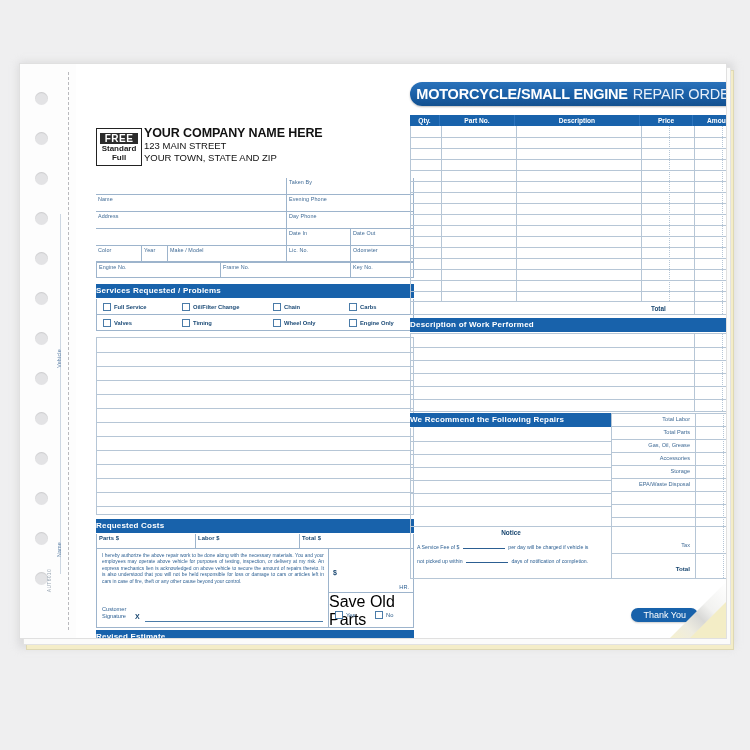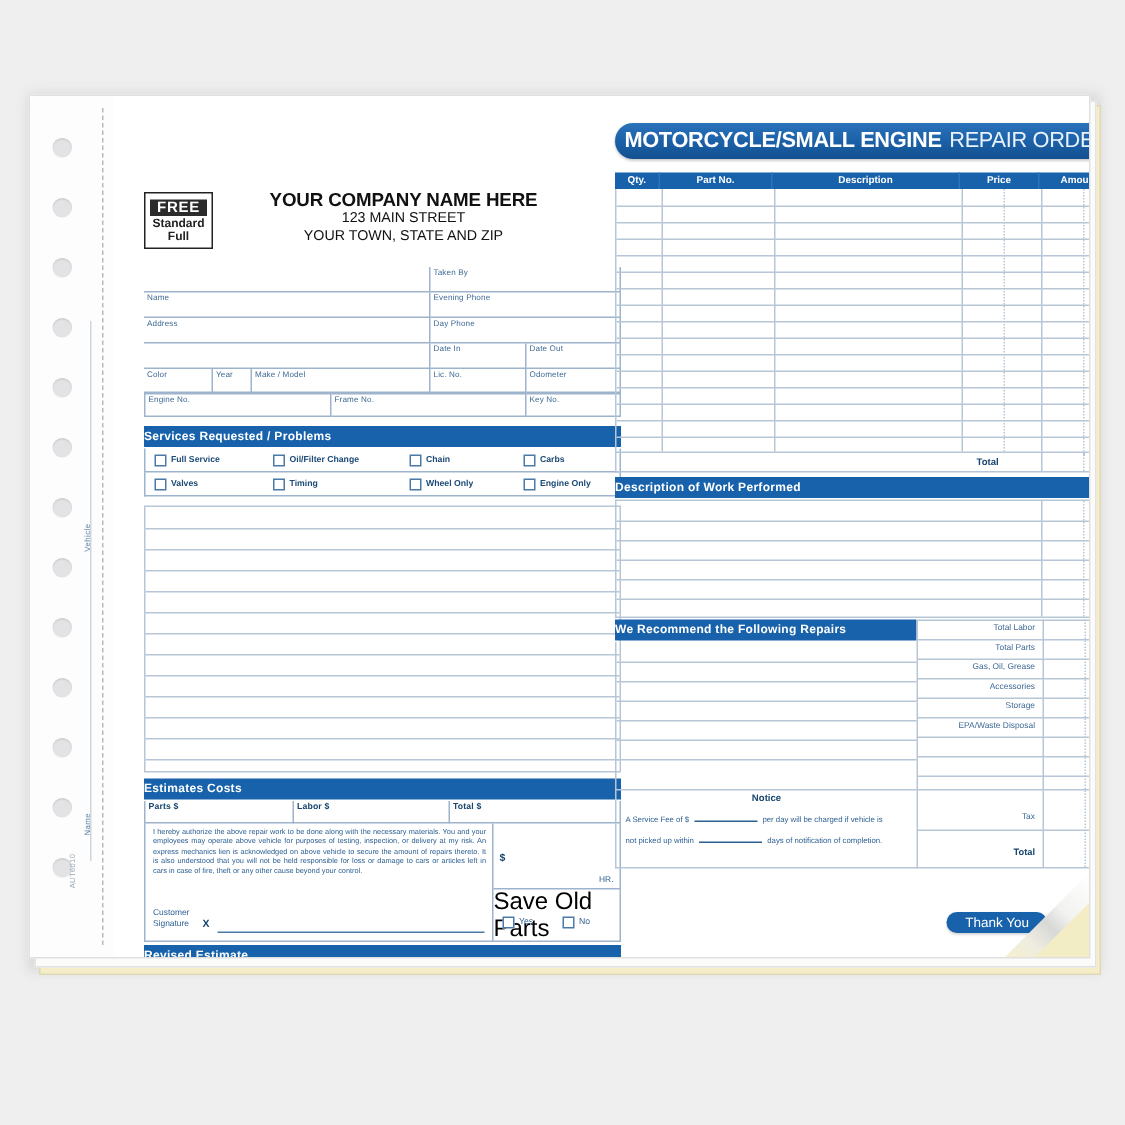--- a/index.html
+++ b/index.html
@@ -79,21 +79,21 @@
     position:absolute;left:16px;top:50px;width:44px;height:36px;
     border:1px solid #222;background:#fff;
     display:flex;flex-direction:column;align-items:center;justify-content:center;
   }
   .logo-box .free{
     background:#2b2b2b;color:#fff;font-weight:bold;font-size:10px;
     width:38px;text-align:center;line-height:11px;letter-spacing:.5px;
   }
   .logo-box .sl{font-size:8px;font-weight:bold;color:#222;line-height:9px;text-align:center;}
   .company{
-    position:absolute;left:64px;top:48px;width:250px;text-align:center;color:#111;
+    position:absolute;left:64px;top:48px;width:250px;text-align:left;color:#111;
   }
   .company .cname{font-size:12.5px;font-weight:bold;letter-spacing:-.1px;}
   .company .cline{font-size:9.5px;line-height:11.5px;}
   .company .cphone{font-size:10px;font-weight:bold;margin-top:1px;}
   .cell{
     position:absolute;
     border-right:1px solid #9db4cc;border-bottom:1px solid #9db4cc;
     box-sizing:border-box;
   }
   .cell .lbl{
@@ -311,21 +311,21 @@
         <div class="hline" style="top:70px"></div>
         <div class="hline" style="top:84px"></div>
         <div class="hline" style="top:98px"></div>
         <div class="hline" style="top:112px"></div>
         <div class="hline" style="top:126px"></div>
         <div class="hline" style="top:140px"></div>
         <div class="hline" style="top:154px"></div>
         <div class="hline" style="top:168px"></div>
       </div>
 
-      <div class="bluebar" style="position:absolute;left:16px;top:441px;width:318px;">Estimates Costs</div>
+      <div class="bluebar" style="position:absolute;left:16px;top:441px;width:318px;">Requested Costs</div>
 
       <div style="position:absolute;left:16px;top:456px;width:318px;height:15px;border-left:1px solid #9db4cc;border-right:1px solid #9db4cc;border-bottom:1px solid #9db4cc;box-sizing:border-box;">
         <div class="cell" style="left:0;top:0;width:99px;height:15px;border-bottom:none;">
           <span class="lbl" style="font-size:5.8px;color:#17456f;font-weight:bold;">Parts $</span>
         </div>
         <div class="cell" style="left:99px;top:0;width:104px;height:15px;border-bottom:none;">
           <span class="lbl" style="font-size:5.8px;color:#17456f;font-weight:bold;">Labor $</span>
         </div>
         <div class="cell" style="left:203px;top:0;width:115px;height:15px;border-right:none;border-bottom:none;">
           <span class="lbl" style="font-size:5.8px;color:#17456f;font-weight:bold;">Total $</span>

